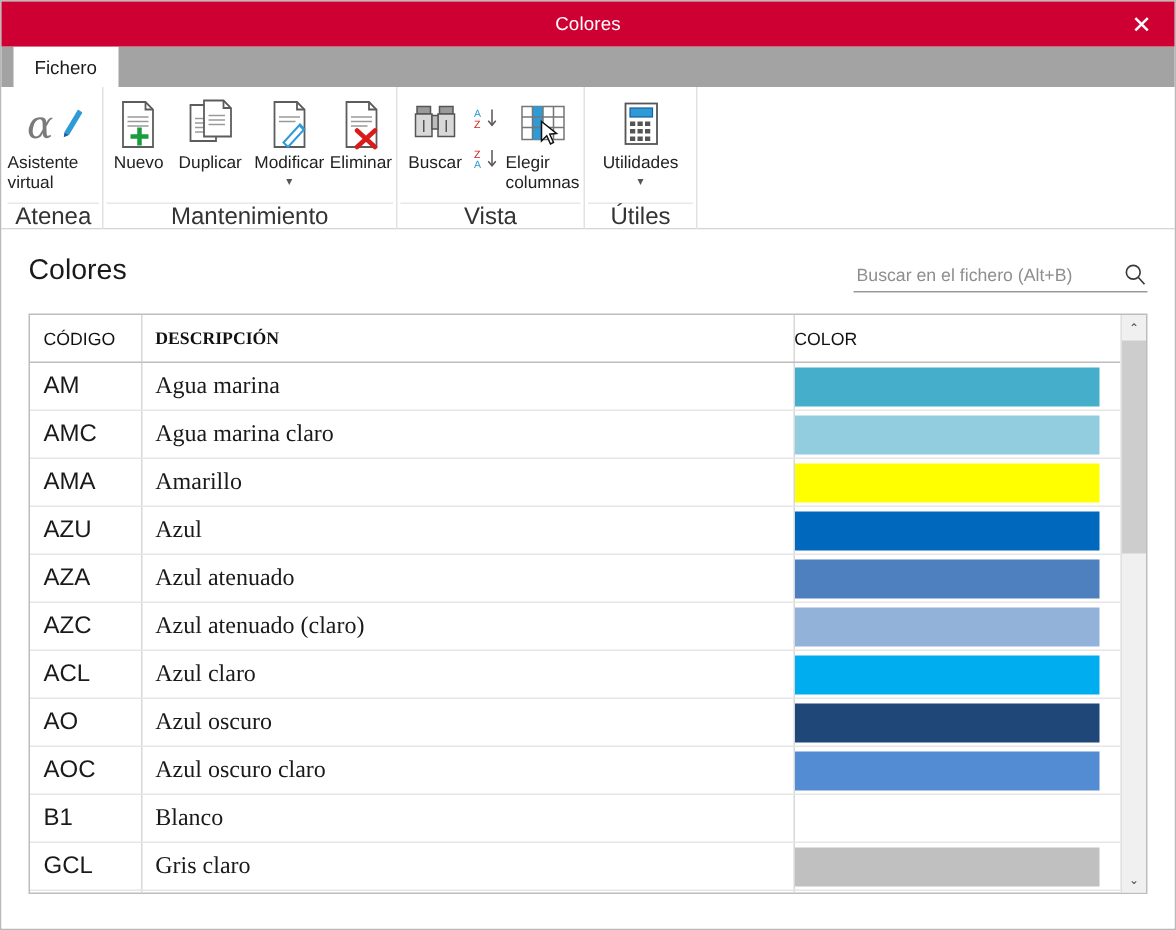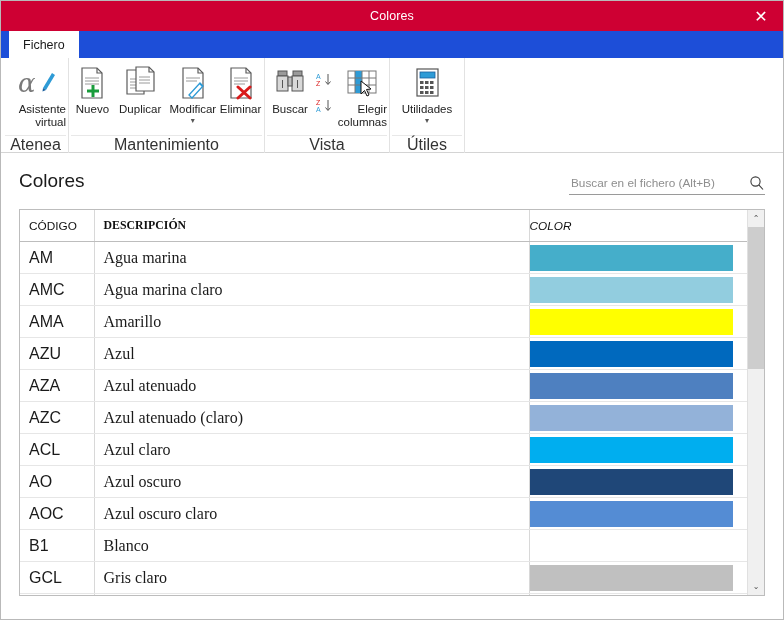--- a/index.html
+++ b/index.html
@@ -38,21 +38,21 @@
     display: flex; align-items: center; justify-content: center;
     color: #ffffff;
     font-size: 16px;
     cursor: pointer;
     font-family: "DejaVu Sans", sans-serif;
   }
 
   
   .tabstrip {
     height: 27px;
-    background: #1d4ed8;
+    background: #a3a3a3;
     display: flex;
     align-items: center;
     padding-left: 8px;
     flex: 0 0 auto;
   }
   .tab {
     height: 27px;
     min-width: 68px;
     padding: 0 14px;
     background: #ffffff;
@@ -100,21 +100,21 @@
   }
   .rbtn.wide { width: 72px; }
   .rbtn.narrow { width: 52px; }
   .rbtn-icon {
     height: 36px;
     display: flex; align-items: center; justify-content: center;
   }
   .rbtn-label {
     font-size: 11.5px;
     color: #222222;
-    text-align: right;
+    text-align: left;
     line-height: 13px;
     margin-top: 2px;
     max-width: 70px;
   }
   .caret {
     font-size: 8px; color: #555; line-height: 7px; margin-top: 1px;
     font-family: "DejaVu Sans", sans-serif;
   }
   .sort-stack {
     display: flex; flex-direction: column; justify-content: center;
@@ -182,21 +182,21 @@
     text-align: left;
     padding: 8px 10px 8px 9px;
     border-bottom: 1px solid #bdbdbd;
     border-right: 1px solid #d8d8d8;
     color: #111111;
     font-weight: normal;
     background: #ffffff;
     height: 31px;
   }
   table.grid-table th.bold { font-weight: bold; }
-  table.grid-table th:last-child { border-right: none; font-style: italic; }
+  table.grid-table th:last-child { border-right: none; }
   table.grid-table td {
     font-size: 16px;
     padding: 0 9px;
     height: 32px;
     border-bottom: 1px solid #e6e6e6;
     border-right: 1px solid #d8d8d8;
     color: #1a1a1a;
     vertical-align: middle;
   }
   table.grid-table td:last-child { border-right: none; }

